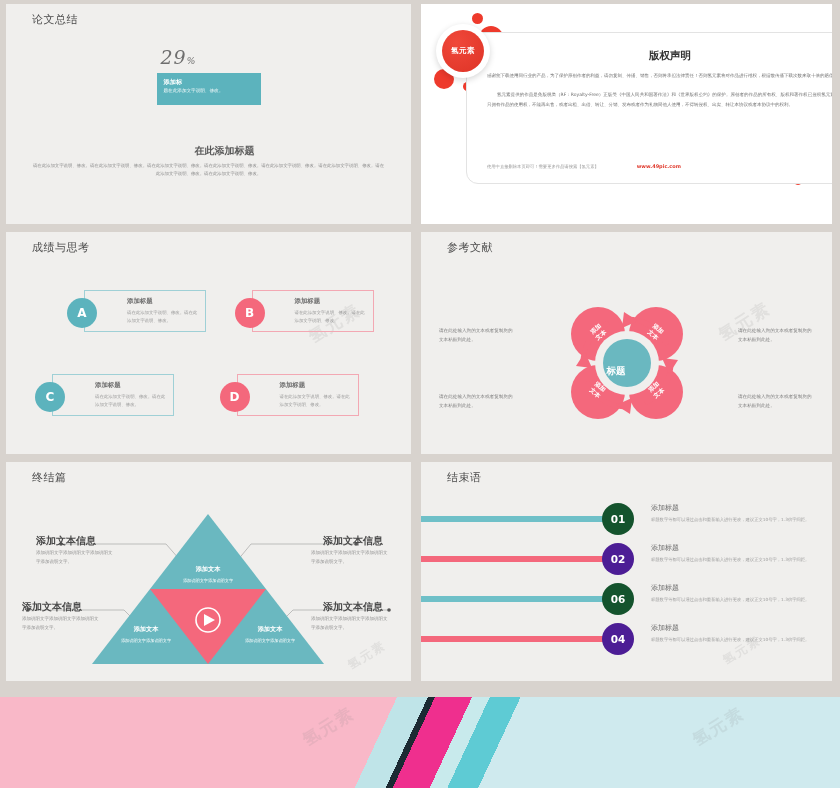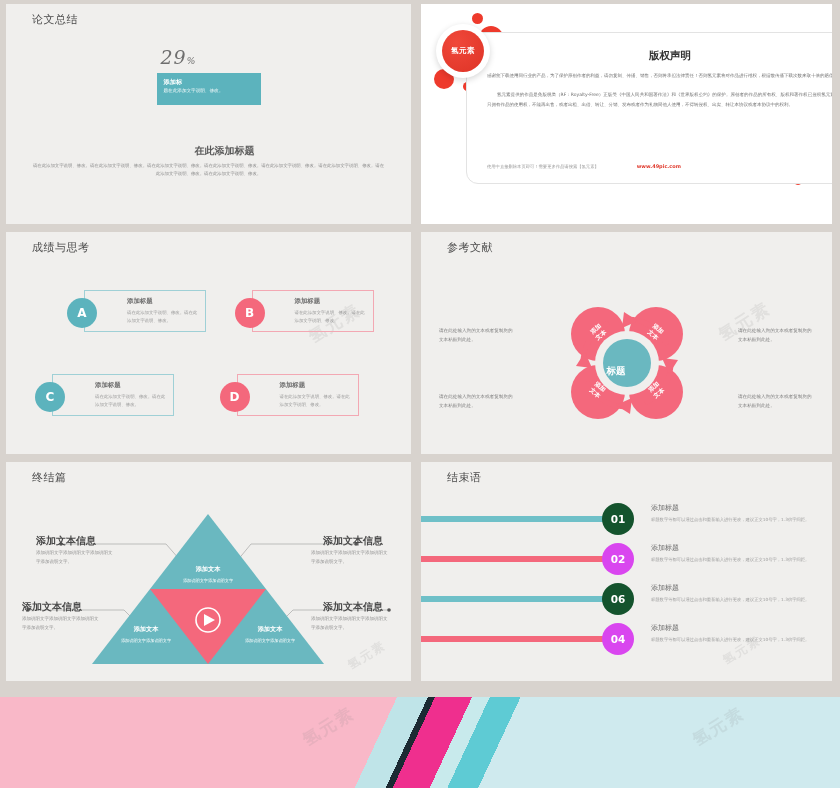--- a/index.html
+++ b/index.html
@@ -180,21 +180,21 @@
   }
   .num-bar.teal { background:#6fc0c8; }
   .num-bar.pink { background:#f4687c; }
   .num-circle {
     position:absolute; left: 181px; top: 3px;
     width: 32px; height:32px; border-radius:50%;
     display:flex; align-items:center; justify-content:center;
     color:#fff; font-size: 10.5px; font-weight:bold;
   }
   .num-circle.teal { background:#14532d; }
-  .num-circle.pink { background:#d946ef; }
+  .num-circle.pink { background:#4c1d95; }
   .num-text { position:absolute; left: 230px; top: 3px; width: 160px; }
   .num-text .t { font-size: 7px; color:#6b6b6b; }
   .num-text .d { font-size: 4.3px; color:#a0a0a0; line-height:1.95; margin-top:3px; }
 
   
   .photo {
     position:absolute; left:0; top: 697px; width: 840px; height: 91px;
     background:
       linear-gradient(115deg,
         #f9b8c8 0%, #f9b8c8 45%,

